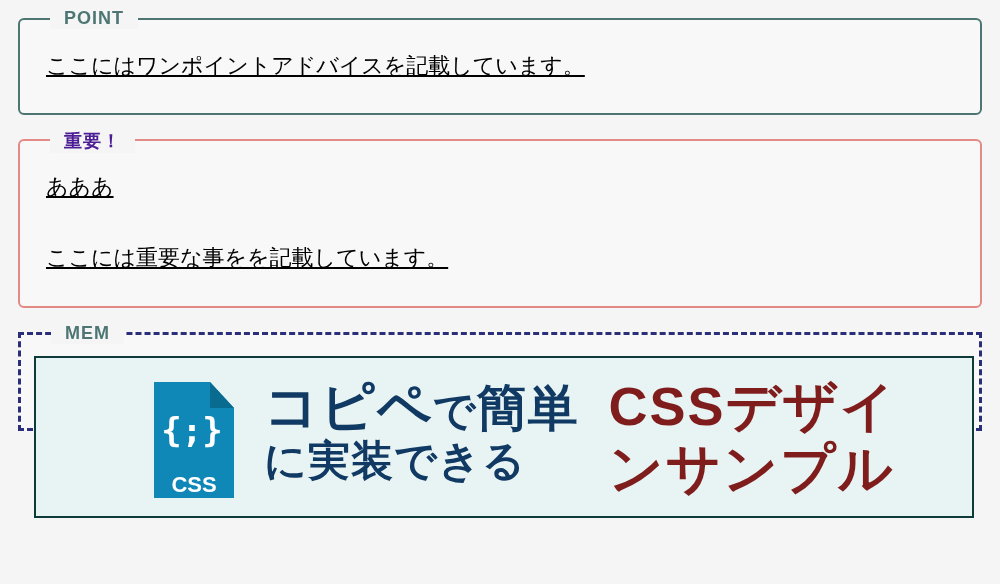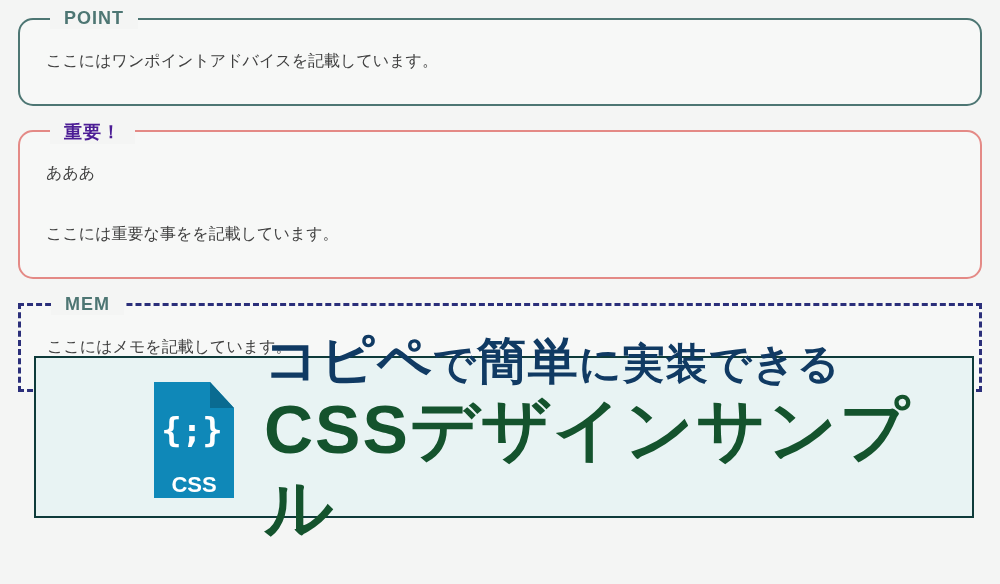--- a/index.html
+++ b/index.html
@@ -8,39 +8,40 @@
     height: 584px;
     font-family: "Hiragino Kaku Gothic ProN", "Meiryo", sans-serif;
     background: #f4f5f4;
     position: relative;
     overflow: hidden;
     padding: 18px 18px 0 18px;
   }
   .box {
     position: relative;
     border: 2px solid;
-    border-radius: 15px;
+    border-radius: 6px;
     padding: 28px 26px 30px 26px;
     background: #f7f8f7;
     margin-bottom: 24px;
   }
   .box .legend {
     position: absolute;
     top: -12px;
     left: 30px;
     background: #f4f5f4;
     padding: 0 14px;
     font-weight: 700;
     font-size: 18px;
     letter-spacing: 1px;
   }
   .box .content {
-    color: #404040;
-    font-size: 16px;
+    color: #000000;
+    font-size: 22px;
     line-height: 1.6;
+    text-decoration: underline;
   }
   .box .content p { margin-bottom: 36px; }
   .box .content p:last-child { margin-bottom: 0; }
 
   
   .box.point { border-color: #4d7673; }
   .box.point .legend { color: #4d7673; }
 
   
   .box.important { border-color: #e48a86; }
@@ -69,35 +70,35 @@
   .banner .icon-wrap {
     position: absolute;
     left: 108px;
     top: 22px;
     width: 96px;
     height: 118px;
   }
   .banner .text {
     padding-left: 120px;
     display: flex;
-    flex-direction: column;
+    flex-direction: row;
     line-height: 1.15;
   }
   .banner .line1 {
     color: #103a63;
     font-weight: 800;
     font-size: 42px;
     letter-spacing: 1px;
   }
   .banner .line1 .big { font-size: 54px; font-weight: 900; }
   .banner .line1 .med { font-size: 50px; font-weight: 900; }
   .banner .line2 {
-    color: #14532d;
+    color: #7f1d1d;
     font-weight: 900;
-    font-size: 68px;
+    font-size: 54px;
     letter-spacing: 2px;
   }
 </style>
 </head>
 <body>
 
 <div class="box point">
   <div class="legend">POINT</div>
   <div class="content">
     <p>ここにはワンポイントアドバイスを記載しています。</p>

